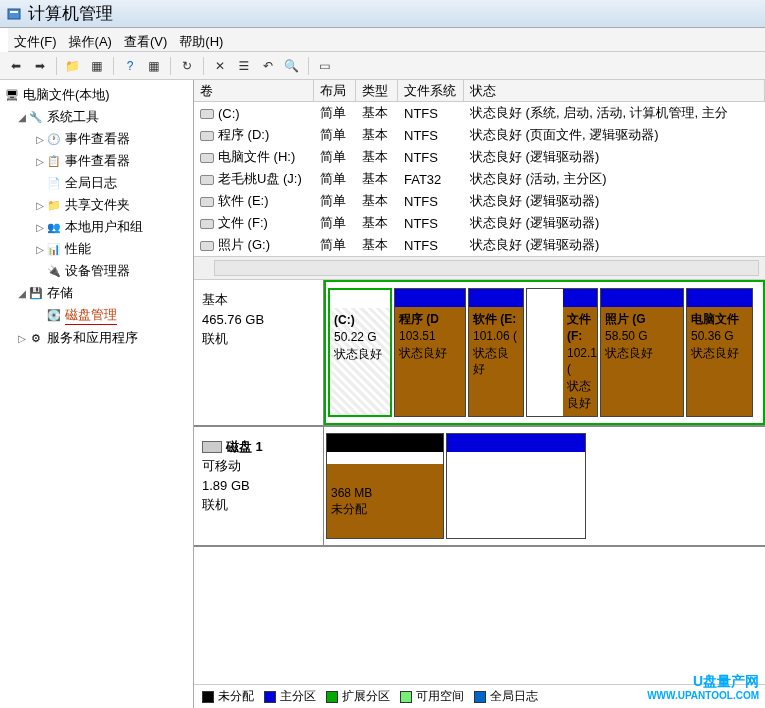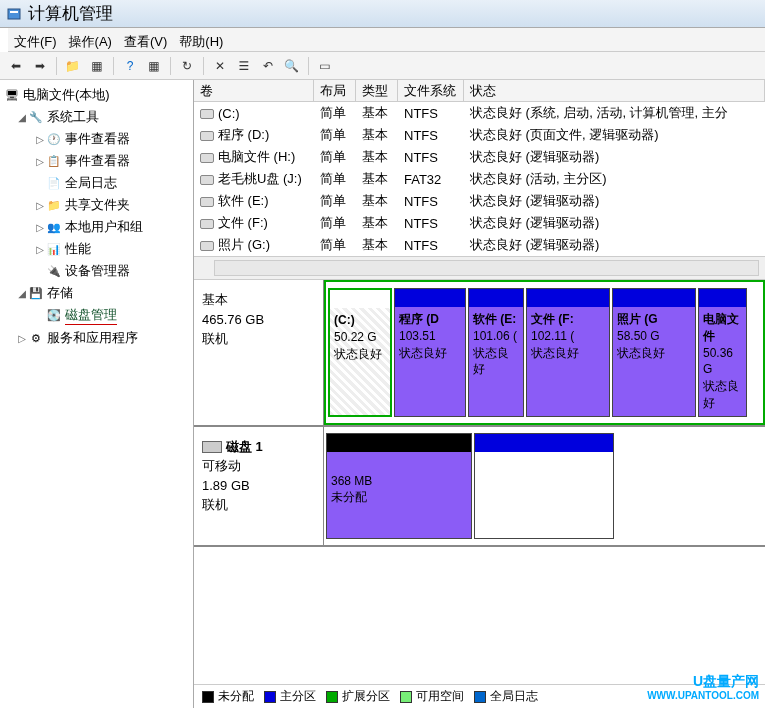--- a/index.html
+++ b/index.html
@@ -13,21 +13,21 @@
 .toolbar .tbtn { width: 20px; height: 20px; display: flex; align-items: center; justify-content: center; font-size: 12px; color: #333; cursor: default; }
 .toolbar .sep { width: 1px; height: 18px; background: #ccc; margin: 0 2px; }
 .main { display: flex; height: 628px; }
 .tree { width: 194px; border-right: 1px solid #aaa; background: #fff; padding: 4px 2px; overflow: hidden; }
 .tnode { display: flex; align-items: center; padding: 2px 0; font-size: 13px; white-space: nowrap; }
 .tnode .exp { width: 12px; text-align: center; font-size: 10px; color: #666; }
 .tnode .ticn { width: 16px; height: 16px; margin-right: 3px; display: inline-flex; align-items: center; justify-content: center; font-size: 11px; }
 .tnode.l0 { padding-left: 2px; }
 .tnode.l1 { padding-left: 14px; }
 .tnode.l2 { padding-left: 32px; }
-.tnode.sel span.lbl { border-bottom: 1px solid #c00; color: #14532d; }
+.tnode.sel span.lbl { border-bottom: 1px solid #c00; color: #c2410c; }
 .content { flex: 1; display: flex; flex-direction: column; overflow: hidden; }
 .vlist { flex: 0 0 auto; }
 .vhead { display: flex; background: #f4f4f4; border-bottom: 1px solid #ccc; height: 22px; align-items: center; }
 .vhead .col { border-right: 1px solid #ccc; padding: 0 6px; font-size: 13px; height: 100%; display: flex; align-items: center; }
 .vrow { display: flex; height: 22px; align-items: center; }
 .vrow .col { padding: 0 6px; font-size: 13px; white-space: nowrap; overflow: hidden; }
 .c-vol { width: 120px; }
 .c-lay { width: 42px; }
 .c-typ { width: 42px; }
 .c-fs { width: 66px; }
@@ -36,21 +36,21 @@
 .scrollgap { height: 24px; background: #f0f0f0; display: flex; align-items: center; border-top: 1px solid #ccc; border-bottom: 1px solid #ccc; padding-left: 20px; }
 .scrolltrack { flex: 1; height: 16px; background: #e8e8e8; border: 1px solid #ccc; margin-right: 6px; position: relative; }
 .disks { flex: 1; overflow: hidden; }
 .diskrow { display: flex; border-bottom: 2px solid #888; min-height: 120px; }
 .diskinfo { width: 130px; padding: 10px 8px; border-right: 1px solid #888; font-size: 13px; line-height: 1.5; }
 .diskinfo .dname { font-weight: bold; }
 .diskicon { display: inline-block; width: 20px; height: 12px; background: #ccc; border: 1px solid #666; margin-right: 4px; vertical-align: middle; }
 .parts { flex: 1; display: flex; padding: 6px 2px; gap: 2px; }
 .part { border: 1px solid #444; display: flex; flex-direction: column; font-size: 12px; overflow: hidden; }
 .part .phead { height: 18px; }
-.part .pbody { flex: 1; padding: 4px 4px; line-height: 1.4; background: #8b5cf6; }
+.part .pbody { flex: 1; padding: 4px 4px; line-height: 1.4; background: #a16207; }
 .part.primary .phead { background: #0000dd; }
 .part.system { border: 2px solid #0a0; }
 .part.unalloc .phead { background: #000; }
 .part.fat .phead { background: #0000dd; }
 .part .pbody.hatched { background: repeating-linear-gradient(45deg, #eee, #eee 3px, #fff 3px, #fff 6px); }
 .pinkbar { background: #e83e8c; height: 14px; margin-bottom: 4px; }
 .legend { height: 24px; display: flex; align-items: center; gap: 10px; padding: 0 8px; border-top: 1px solid #ccc; background: #fff; font-size: 12px; }
 .legend .litem { display: flex; align-items: center; gap: 4px; }
 .legend .swatch { width: 12px; height: 12px; border: 1px solid #333; }
 .watermark { position: absolute; right: 6px; bottom: 6px; font-size: 14px; color: #0af; font-weight: bold; text-align: right; line-height: 1.2; }
@@ -238,44 +238,44 @@
               <div class="pbody hatched"><b>(C:)</b><br>50.22 G<br>状态良好</div>
             </div>
             <div class="part primary" style="width: 72px;">
               <div class="phead"></div>
               <div class="pbody"><b>程序 (D</b><br>103.51<br>状态良好</div>
             </div>
             <div class="part primary" style="width: 56px;">
               <div class="phead"></div>
               <div class="pbody"><b>软件 (E:</b><br>101.06 (<br>状态良好</div>
             </div>
+            <div class="part primary" style="width: 72px; padding-left: 36px;">
+              <div class="phead"></div>
+              <div class="pbody"><b>文件 (F:</b><br>102.11 (<br>状态良好</div>
+            </div>
             <div class="part primary" style="width: 84px;">
               <div class="phead"></div>
-              <div class="pbody"><b>文件 (F:</b><br>102.11 (<br>状态良好</div>
-            </div>
-            <div class="part primary" style="width: 84px;">
-              <div class="phead"></div>
               <div class="pbody"><b>照片 (G</b><br>58.50 G<br>状态良好</div>
             </div>
-            <div class="part primary" style="width: 49px;">
+            <div class="part primary" style="width: 67px;">
               <div class="phead"></div>
               <div class="pbody"><b>电脑文件</b><br>50.36 G<br>状态良好</div>
             </div>
           </div>
       </div>
 
       <div class="diskrow">
         <div class="diskinfo">
           <div><span class="diskicon"></span><span class="dname">磁盘 1</span></div>
           <div>可移动</div>
           <div>1.89 GB</div>
           <div>联机</div>
         </div>
         <div class="parts" id="d1parts">
-            <div class="part unalloc" style="width: 146px;">
+            <div class="part unalloc" style="width: 118px; gap: 12px;">
               <div class="phead"></div>
               <div class="pbody"><b></b><br>368 MB<br>未分配</div>
             </div>
             <div class="part fat" style="width: 140px;">
               <div class="phead"></div>
             </div>
           </div>
       </div>
     </div>
 

